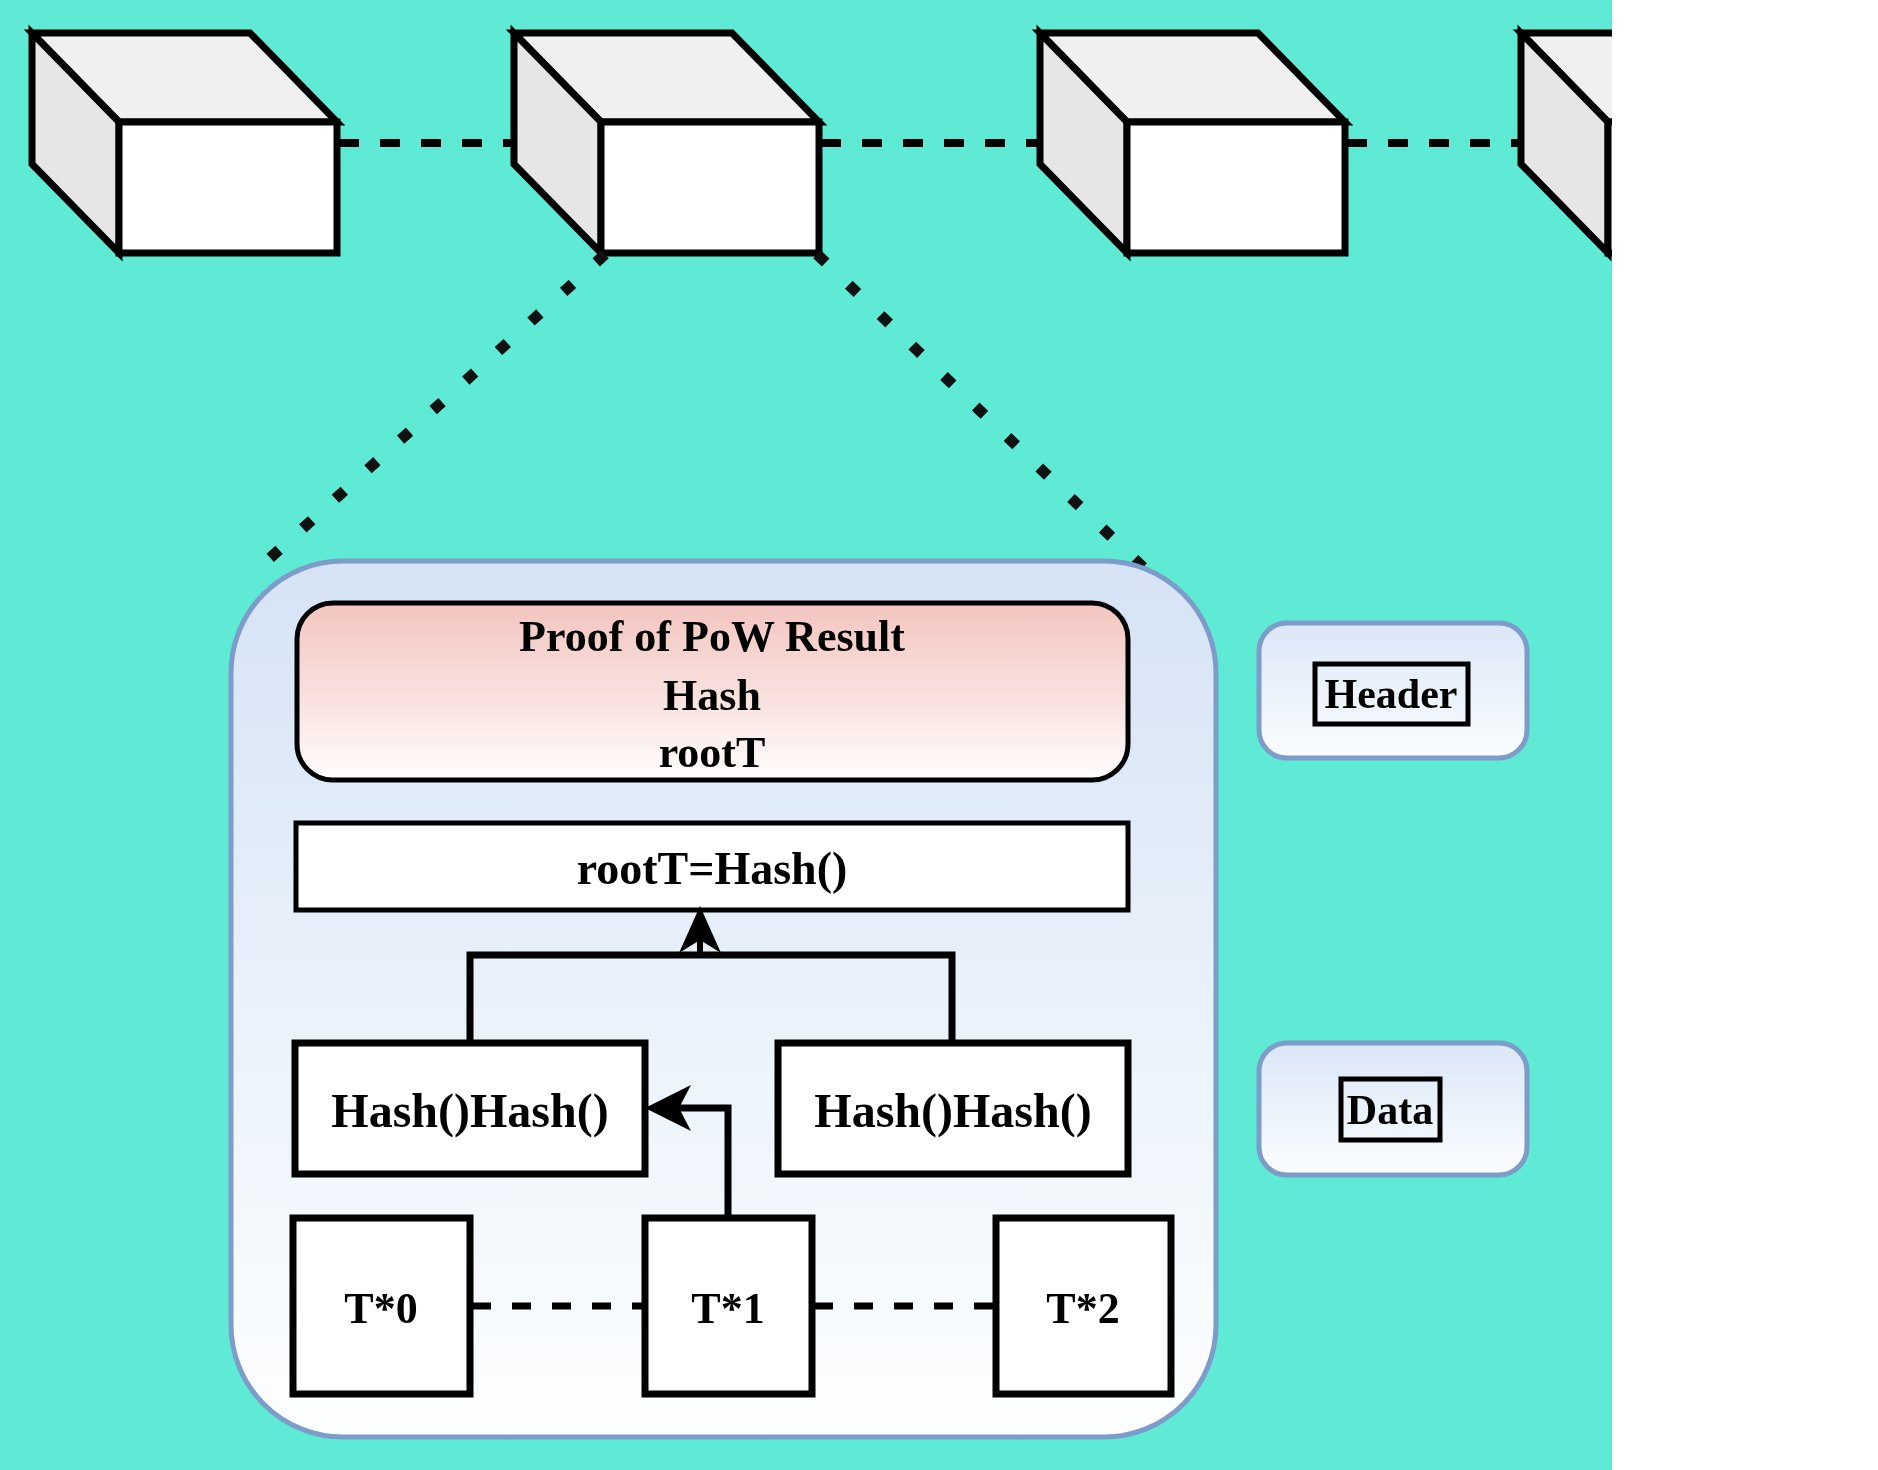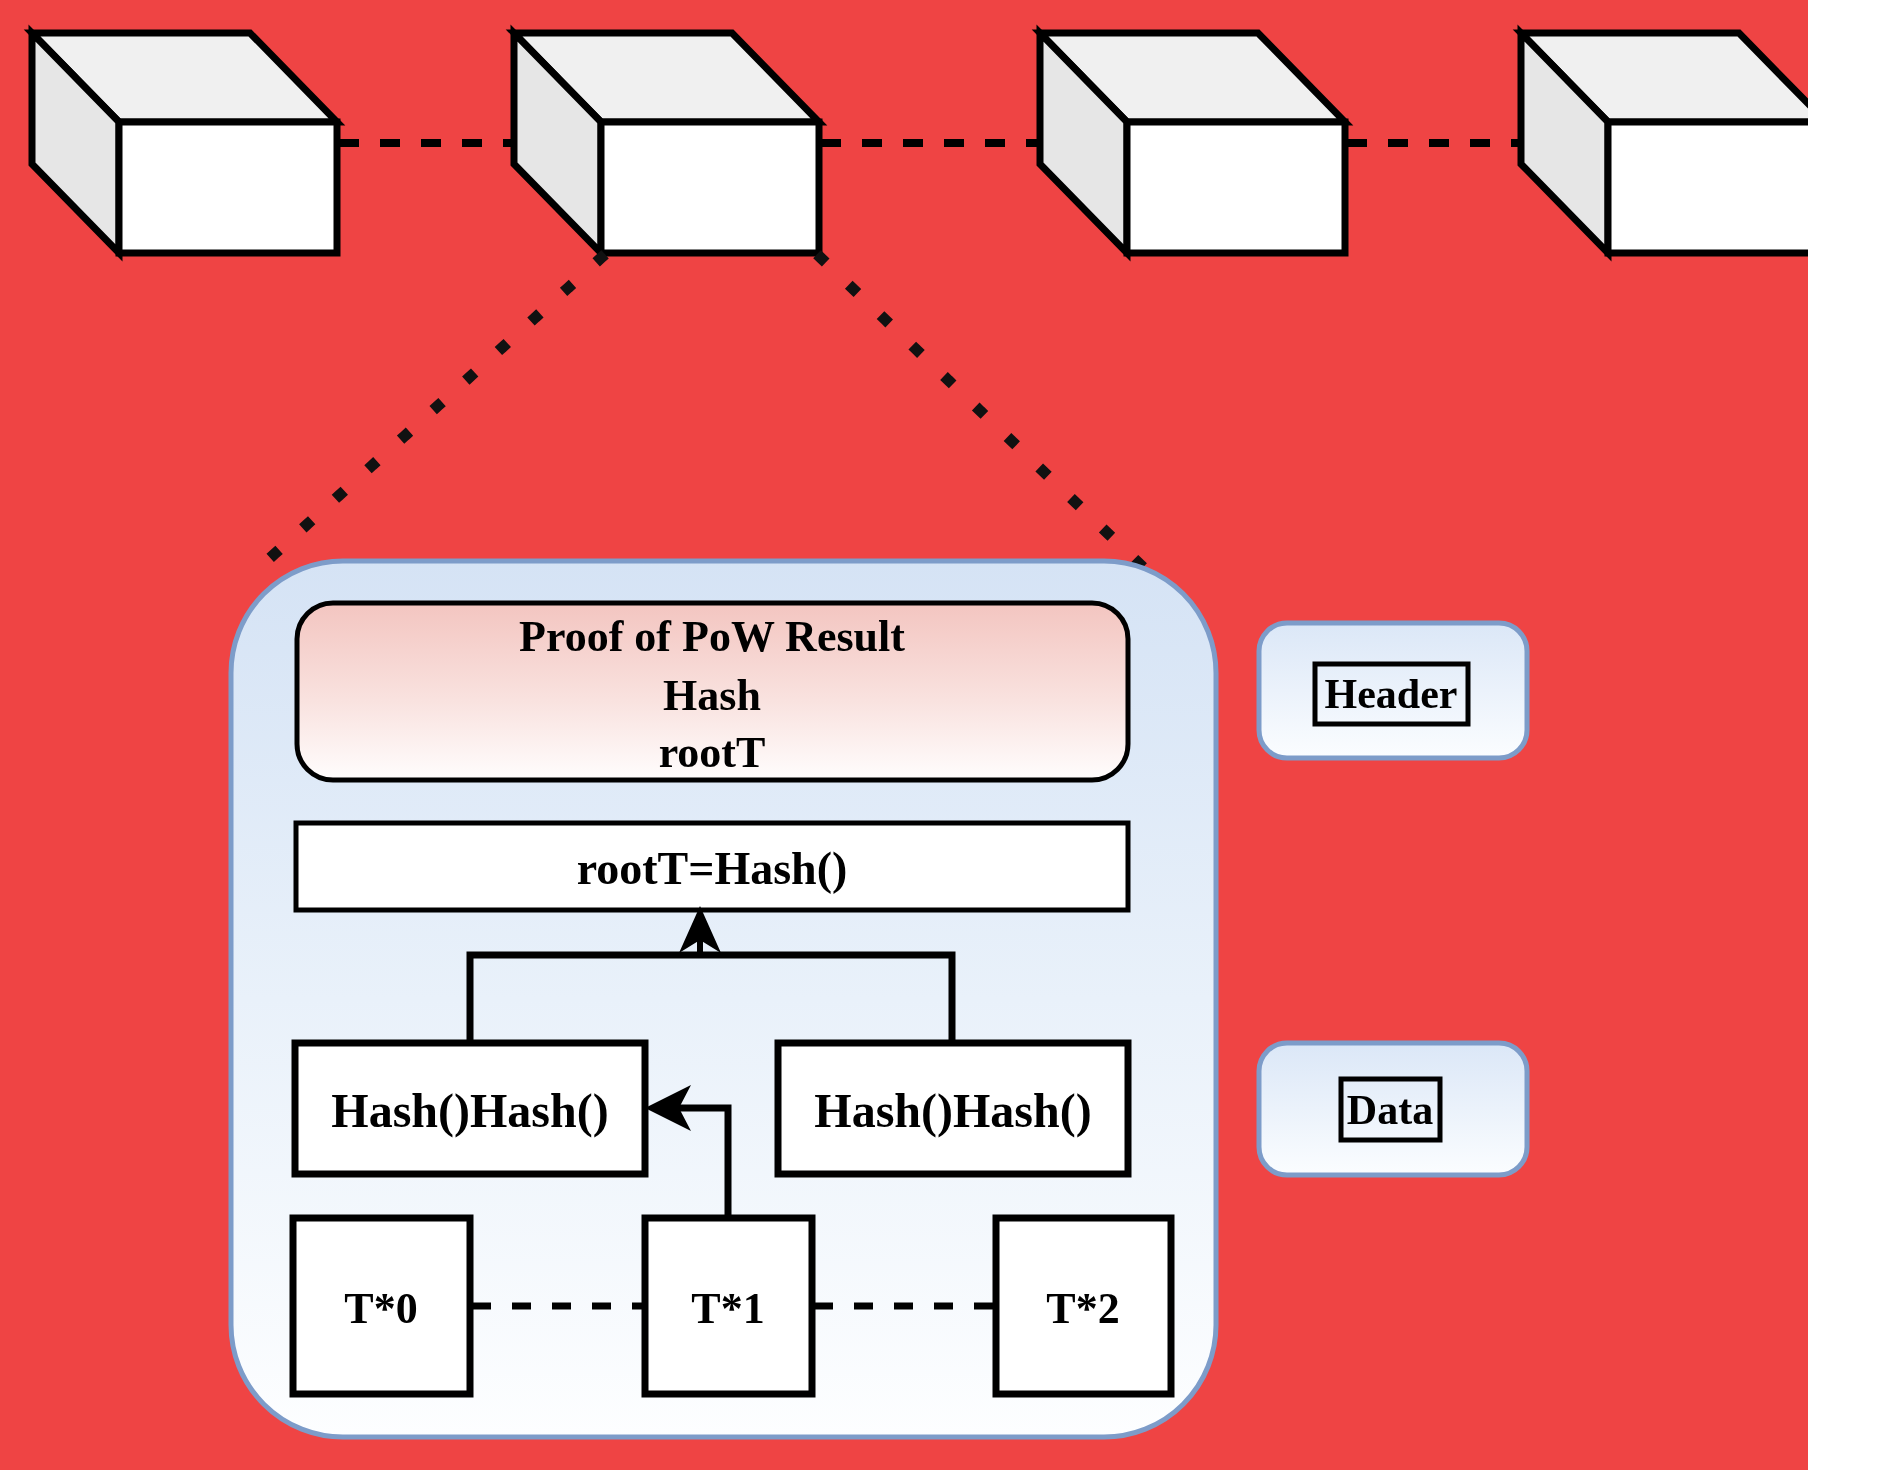--- a/index.html
+++ b/index.html
@@ -1,16 +1,16 @@
 <!DOCTYPE html>
 <html><head>
 <meta charset="utf-8">
 <style>
   html,body{margin:0;padding:0;background:#ffffff;}
-  .stage{position:relative;width:1808px;height:1470px;background:#ef4444;overflow:hidden;}
+  .stage{position:relative;width:1612px;height:1470px;background:#5eead4;overflow:hidden;}
   svg{display:block;}
   text{font-family:"Liberation Serif","DejaVu Serif",serif;font-weight:bold;fill:#000000;
        text-anchor:middle;}
   .t44{font-size:44px;}
   .t46{font-size:46px;}
   .t48{font-size:48px;}
   .t42{font-size:42px;}
 </style>
 </head>
 <body>

